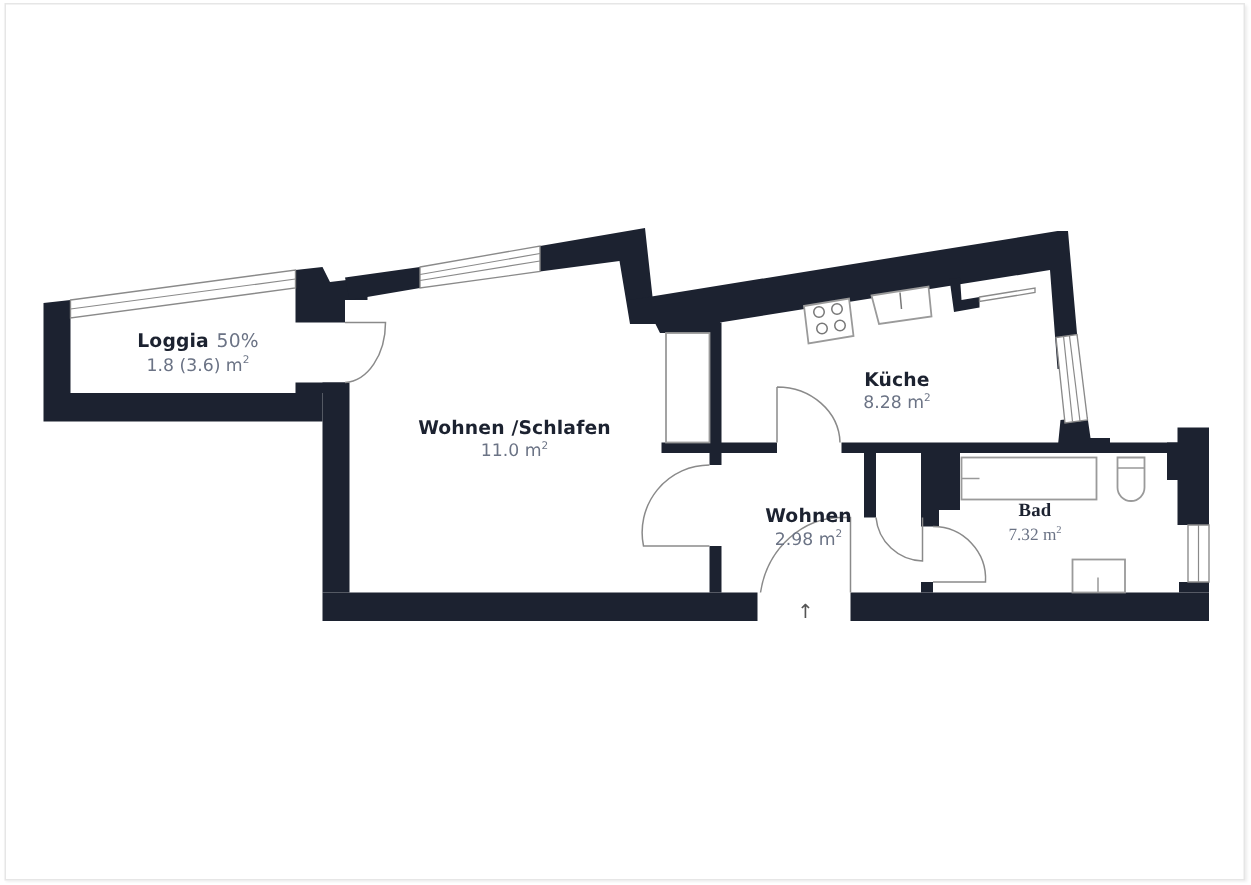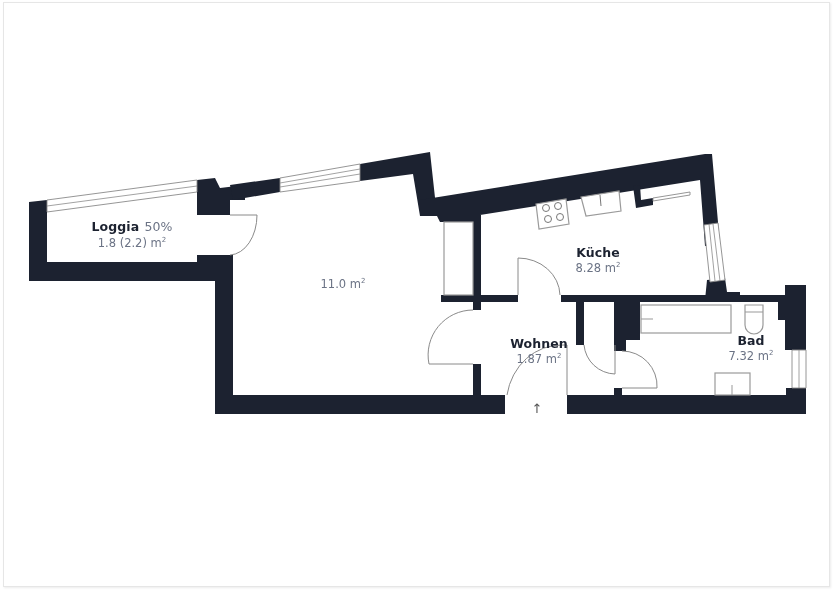--- a/index.html
+++ b/index.html
@@ -99,35 +99,36 @@
     <line x1="745" y1="312" x2="763" y2="312" stroke="#999" stroke-width="1"></line>
   </g>
   <g>
     <rect class="fix" x="715" y="373" width="35" height="22"></rect>
     <line x1="732" y1="385" x2="732" y2="395" stroke="#999" stroke-width="1"></line>
   </g>
 </svg>
 
 <div class="room-label" style="left:132px; top:216px;">
   <div><span class="room-name">Loggia</span> <span class="room-name room-pct">50%</span></div>
-  <div class="room-area"><span>1.8 (2.2) m</span><sup>2</sup></div>
+  <div class="room-area"><span>1.8 (3.6) m</span><sup>2</sup></div>
 </div>
 
 <div class="room-label" style="left:343px; top:277px;">
+  <div class="room-name">Wohnen /Schlafen</div>
   <div class="room-area"><span>11.0 m</span><sup>2</sup></div>
 </div>
 
 <div class="room-label" style="left:598px; top:245px;">
   <div class="room-name">Küche</div>
   <div class="room-area"><span>8.28 m</span><sup>2</sup></div>
 </div>
 
 <div class="room-label" style="left:539px; top:336px;">
   <div class="room-name">Wohnen</div>
-  <div class="room-area"><span>1.87 m</span><sup>2</sup></div>
+  <div class="room-area"><span>2.98 m</span><sup>2</sup></div>
 </div>
 
-<div class="room-label" style="left:751px; top:333px;">
+<div class="room-label" style="left:690px; top:333px;font-family:Liberation Serif, serif;">
   <div class="room-name">Bad</div>
   <div class="room-area"><span>7.32 m</span><sup>2</sup></div>
 </div>
 
 <div class="entry-arrow" style="left:537px; top:401px;">↑</div>
 
 </body></html>

